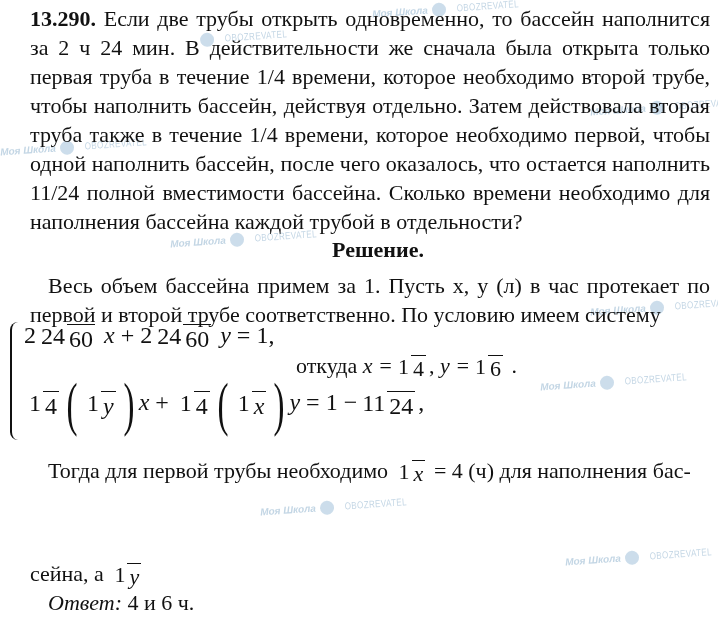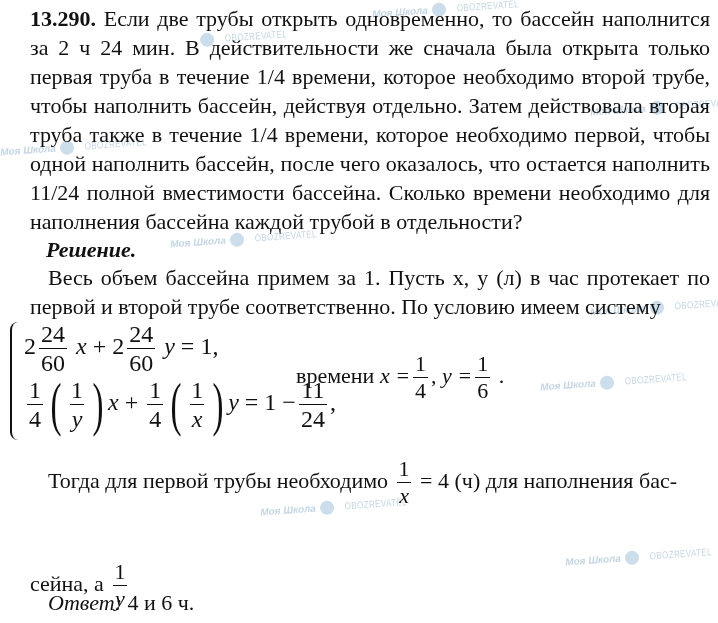--- a/index.html
+++ b/index.html
@@ -15,23 +15,23 @@
     transform: rotate(-4deg); pointer-events: none; opacity: .85;
   }
   .wm .s { font-style: italic; font-weight: bold; margin-right: 4px; }
   .wm .c { display: inline-block; width: 14px; height: 14px; border-radius: 50%;
     background: #c4d8e8; vertical-align: middle; margin-right: 3px; }
   .wm .o { letter-spacing: .5px; transform: scaleX(.8); display: inline-block; }
 
   .doc { position: absolute; left: 30px; top: 4px; width: 680px; }
   .para { font-size: 22px; line-height: 29px; text-align: justify; margin: 0; }
   .para .num { font-weight: bold; }
-  .head { font-style: italic; font-weight: bold; font-size: 22px; margin: 1px 0 0 16px; }
+  .head { font-weight: bold; font-size: 22px; margin: 1px 0 8px 16px; text-align: center; }
   .sol { font-size: 22px; line-height: 29px; font-weight: normal; text-indent: 18px; margin: 0; text-align: justify; }
-  .frac { display: inline-flex; flex-direction: column; align-items: center; vertical-align: middle; margin: 0 3px; line-height: 1; }
+  .frac { display: inline-flex; flex-direction: row; align-items: center; vertical-align: middle; margin: 0 3px; line-height: 1; }
   .frac .n { padding: 0 2px 2px; }
   .frac .d { border-top: 1.5px solid #111; padding: 2px 2px 0; }
   .paren { display: inline-block; font-size: 60px; font-weight: 200; vertical-align: middle; transform: scaleX(.55); line-height: 1; }
   .system { position: absolute; left: 10px; top: 322px; font-size: 24px; }
   .brace { position: absolute; left: 0; top: 0; width: 10px; height: 118px; border-left: 2px solid #111; border-radius: 8px 0 0 8px; }
   .eq1 { position: absolute; left: 14px; top: 0; white-space: nowrap; }
   .eq2 { position: absolute; left: 14px; top: 52px; white-space: nowrap; }
   .result { position: absolute; left: 296px; top: 353px; font-size: 22px; white-space: nowrap; }
   .line-then { position: absolute; left: 48px; top: 458px; font-size: 22px; white-space: nowrap; }
   .line-pool { position: absolute; left: 30px; top: 561px; font-size: 22px; white-space: nowrap; }
@@ -91,21 +91,21 @@
         <i class="d">x</i>
       </span><span class="paren">)</span><i>y</i>
     <span>= 1 −</span><span class="frac">
         <span class="n">11</span>
         <span class="d">24</span>
       </span><span>,</span>
   </div>
 </div>
 
 <div class="result">
-  <span>времени</span>
+  <span>откуда</span>
   <i>x =</i><span class="frac">
       <span class="n">1</span>
       <span class="d">4</span>
     </span><span>,</span>
   <i>y =</i><span class="frac">
       <span class="n">1</span>
       <span class="d">6</span>
     </span>
   <span>.</span>
 </div>

